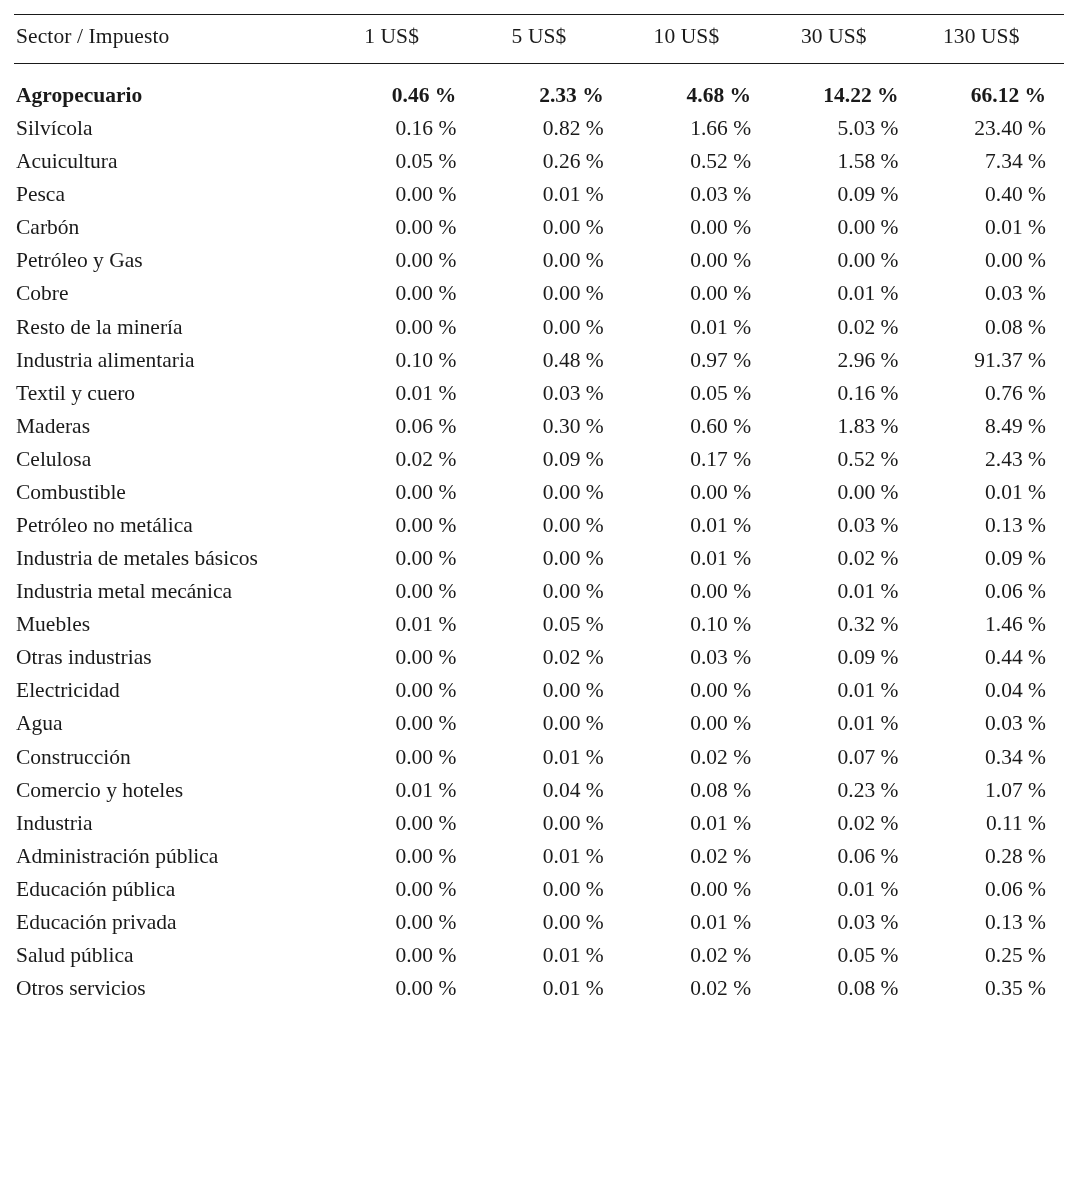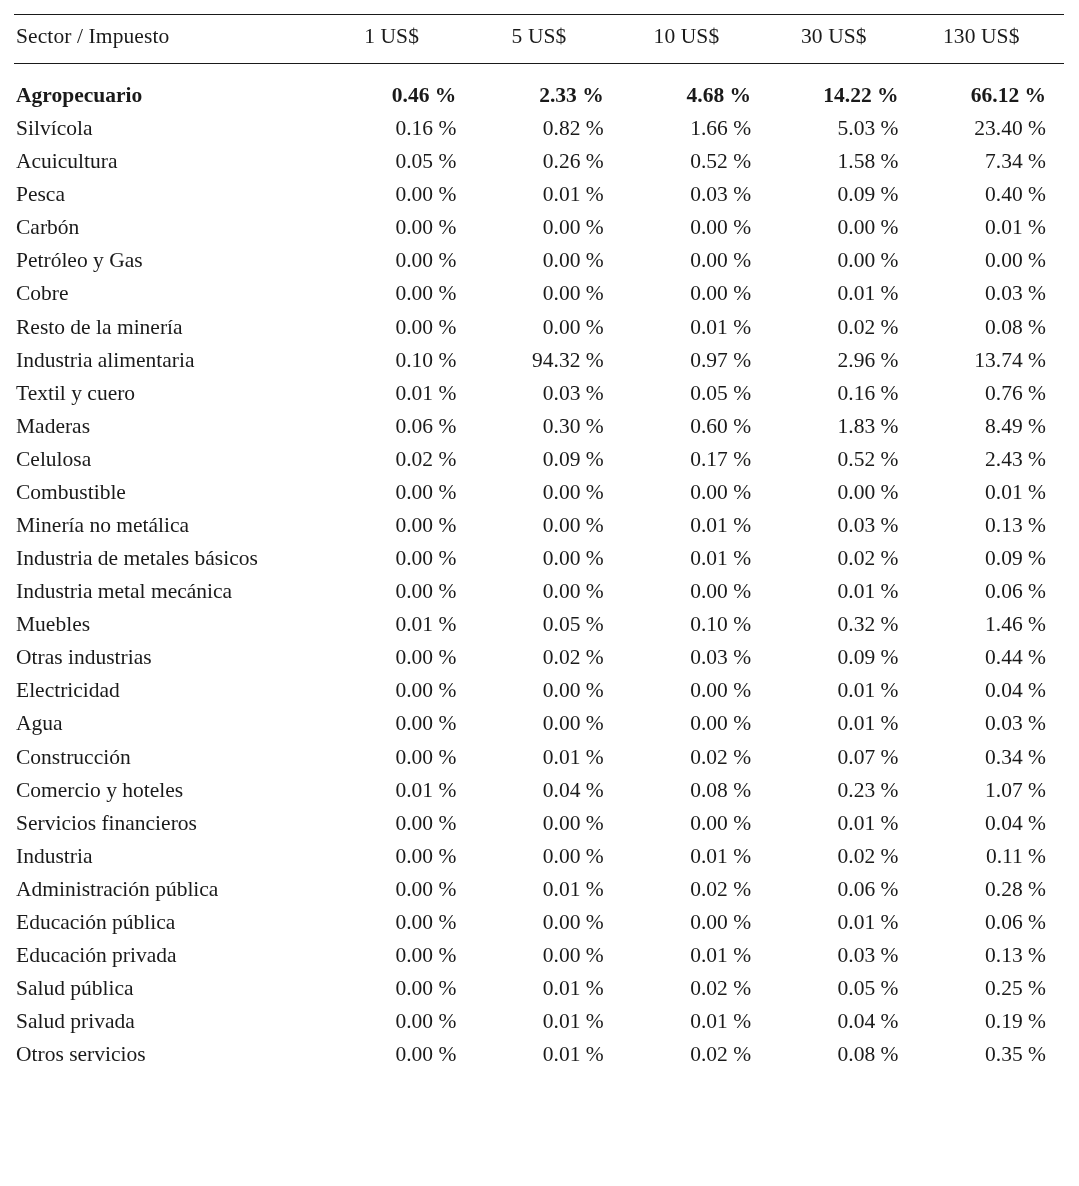--- a/index.html
+++ b/index.html
@@ -158,24 +158,24 @@
           <td class="sector">Resto de la minería</td>
           <td class="val">0.00 %</td>
           <td class="val">0.00 %</td>
           <td class="val">0.01 %</td>
           <td class="val">0.02 %</td>
           <td class="val">0.08 %</td>
         </tr>
         <tr>
           <td class="sector">Industria alimentaria</td>
           <td class="val">0.10 %</td>
-          <td class="val">94.32 %</td>
+          <td class="val">0.48 %</td>
           <td class="val">0.97 %</td>
           <td class="val">2.96 %</td>
-          <td class="val">13.74 %</td>
+          <td class="val">91.37 %</td>
         </tr>
         <tr>
           <td class="sector">Textil y cuero</td>
           <td class="val">0.01 %</td>
           <td class="val">0.03 %</td>
           <td class="val">0.05 %</td>
           <td class="val">0.16 %</td>
           <td class="val">0.76 %</td>
         </tr>
         <tr>
@@ -196,21 +196,21 @@
         </tr>
         <tr>
           <td class="sector">Combustible</td>
           <td class="val">0.00 %</td>
           <td class="val">0.00 %</td>
           <td class="val">0.00 %</td>
           <td class="val">0.00 %</td>
           <td class="val">0.01 %</td>
         </tr>
         <tr>
-          <td class="sector">Minería no metálica</td>
+          <td class="sector">Petróleo no metálica</td>
           <td class="val">0.00 %</td>
           <td class="val">0.00 %</td>
           <td class="val">0.01 %</td>
           <td class="val">0.03 %</td>
           <td class="val">0.13 %</td>
         </tr>
         <tr>
           <td class="sector">Industria de metales básicos</td>
           <td class="val">0.00 %</td>
           <td class="val">0.00 %</td>
@@ -268,28 +268,20 @@
         </tr>
         <tr>
           <td class="sector">Comercio y hoteles</td>
           <td class="val">0.01 %</td>
           <td class="val">0.04 %</td>
           <td class="val">0.08 %</td>
           <td class="val">0.23 %</td>
           <td class="val">1.07 %</td>
         </tr>
         <tr>
-          <td class="sector">Servicios financieros</td>
-          <td class="val">0.00 %</td>
-          <td class="val">0.00 %</td>
-          <td class="val">0.00 %</td>
-          <td class="val">0.01 %</td>
-          <td class="val">0.04 %</td>
-        </tr>
-        <tr>
           <td class="sector">Industria</td>
           <td class="val">0.00 %</td>
           <td class="val">0.00 %</td>
           <td class="val">0.01 %</td>
           <td class="val">0.02 %</td>
           <td class="val">0.11 %</td>
         </tr>
         <tr>
           <td class="sector">Administración pública</td>
           <td class="val">0.00 %</td>
@@ -314,28 +306,20 @@
           <td class="val">0.03 %</td>
           <td class="val">0.13 %</td>
         </tr>
         <tr>
           <td class="sector">Salud pública</td>
           <td class="val">0.00 %</td>
           <td class="val">0.01 %</td>
           <td class="val">0.02 %</td>
           <td class="val">0.05 %</td>
           <td class="val">0.25 %</td>
-        </tr>
-        <tr>
-          <td class="sector">Salud privada</td>
-          <td class="val">0.00 %</td>
-          <td class="val">0.01 %</td>
-          <td class="val">0.01 %</td>
-          <td class="val">0.04 %</td>
-          <td class="val">0.19 %</td>
         </tr>
         <tr class="last-body">
           <td class="sector">Otros servicios</td>
           <td class="val">0.00 %</td>
           <td class="val">0.01 %</td>
           <td class="val">0.02 %</td>
           <td class="val">0.08 %</td>
           <td class="val">0.35 %</td>
         </tr>
       </tbody>

